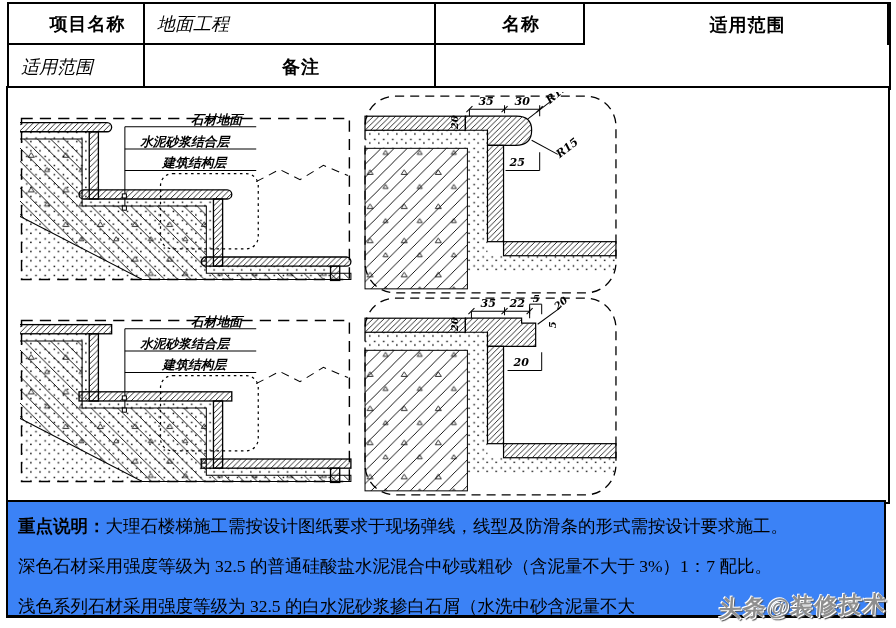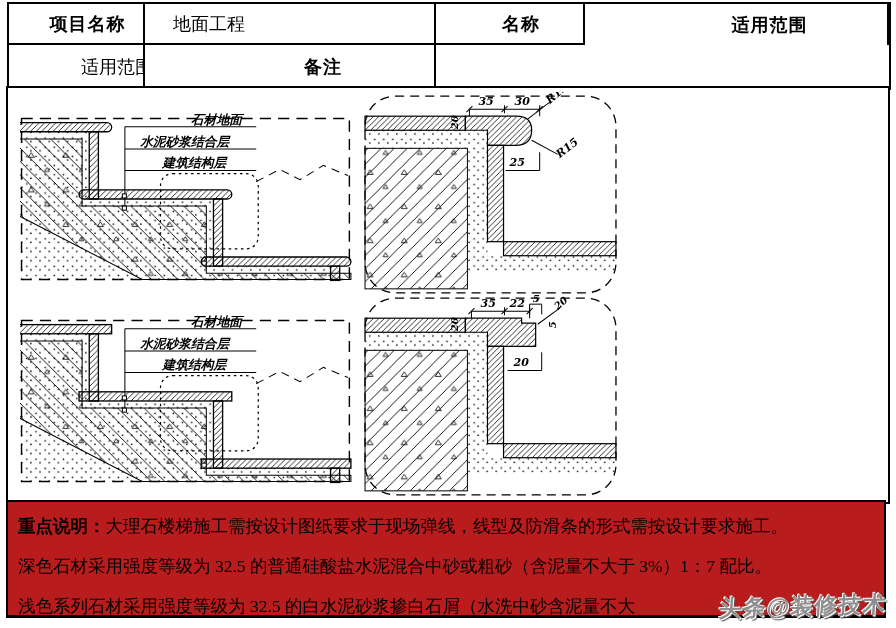--- a/index.html
+++ b/index.html
@@ -10,35 +10,35 @@
   
   .info-table{
     position:absolute;left:7px;top:2px;width:880px;height:84px;
     border:2px solid #000;display:grid;
     grid-template-columns:136px 291px 149px auto;
     grid-template-rows:41px auto;
   }
   .cell{border-right:2px solid #000;border-bottom:2px solid #000;
     display:flex;align-items:center;font-size:18px;overflow:hidden;white-space:nowrap;padding-left:23px;}
   .cell.last-col{border-right:none;}
-  .cell.last-row{border-bottom:none;margin-left:44px;}
+  .cell.last-row{border-bottom:none;}
   .cell.hd{justify-content:center;font-weight:bold;letter-spacing:1px;}
-  .cell.val{padding-left:28px;}
+  .cell.val{padding-left:12px;font-style:italic;}
   .cell.val-center{justify-content:center;}
   
   .draw-box{
     position:absolute;left:6px;top:86px;width:880px;height:414px;
     border:2px solid #000;background:#fff;
   }
   .draw-box svg{position:absolute;}
   svg text{font-family:"DejaVu Serif","Liberation Serif",serif;font-weight:bold;font-style:italic;}
   
   .notes-box{
     position:absolute;left:6px;top:500px;width:880px;height:118px;
-    border:2px solid #000;border-bottom-width:3px;background:#b91c1c;
+    border:2px solid #000;border-bottom-width:3px;background:#3b82f6;
     padding:4px 10px 0 10px;box-sizing:border-box;
   }
   .notes-box p{margin:0;font-size:17.5px;line-height:40px;white-space:nowrap;
     font-family:"Liberation Serif","DejaVu Serif",serif;}
   .notes-box p b{font-weight:bold;}
   
   .watermark{
     position:absolute;right:10px;bottom:6px;z-index:5;
     font-size:23px;font-weight:bold;color:#8e8e8e;
     transform:skewX(-6deg) rotate(-1.5deg);

